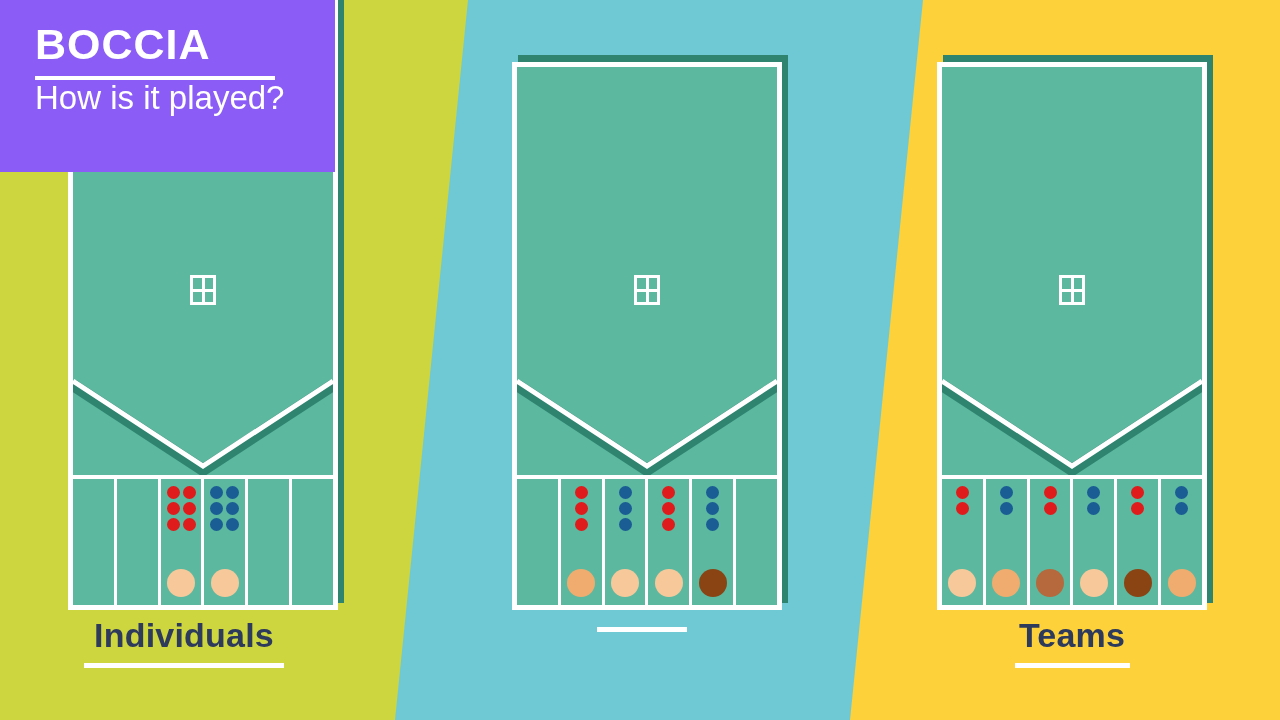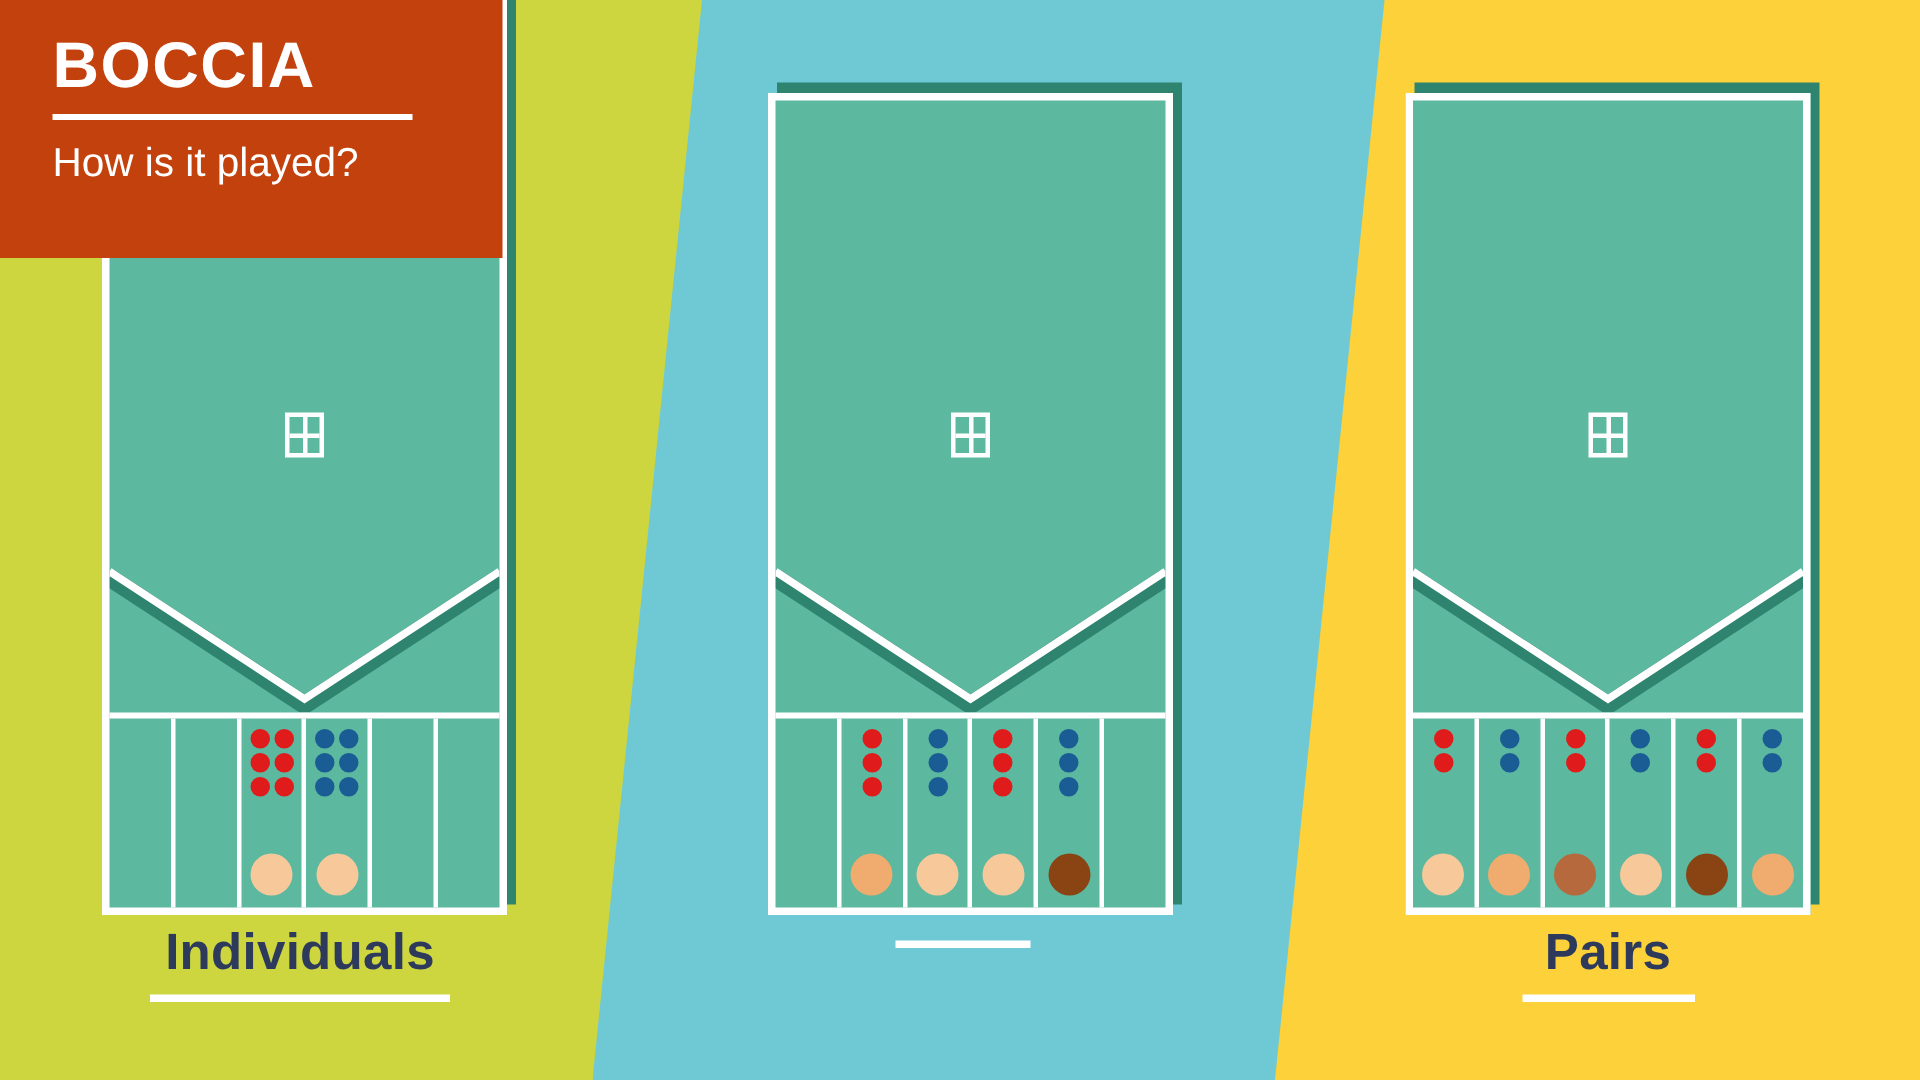--- a/index.html
+++ b/index.html
@@ -148,21 +148,21 @@
     height: 28px;
     border-radius: 50%;
   }
 
   
   .label-wrap {
     position: absolute;
     text-align: center;
     width: 300px;
   }
-  #label-individuals { left: 50px;  top: 618px; }
+  #label-individuals { left: 34px;  top: 618px; }
   #label-pairs       { left: 492px; top: 618px; }
   #label-teams       { left: 922px; top: 618px; }
   .label-text {
     font-size: 34px;
     font-weight: bold;
     color: #2E3A5C;
     letter-spacing: 0.2px;
     line-height: 1.05;
   }
   .label-rule {
@@ -174,41 +174,41 @@
   #label-pairs .label-rule { width: 90px; }
   #label-teams .label-rule { width: 115px; }
 
   
   #title-card {
     position: absolute;
     left: 0;
     top: 0;
     width: 335px;
     height: 172px;
-    background: #c2410c;
+    background: #8b5cf6;
     padding: 22px 30px 0 35px;
     box-sizing: border-box;
   }
   #title-main {
     color: #FFFFFF;
     font-size: 43px;
     font-weight: bold;
     letter-spacing: 1px;
     line-height: 1.05;
   }
   #title-rule {
     margin: 9px 0 0 0;
     width: 240px;
     height: 4px;
     background: #FFFFFF;
   }
   #title-sub {
-    margin-top: 14px;
+    margin-top: 0;
     color: #FFFFFF;
-    font-size: 27px;
+    font-size: 33px;
     font-weight: normal;
     line-height: 1.1;
   }
 </style>
 </head>
 <body>
 
 <div id="stage">
 
   <div class="panel" id="panel-green"></div>
@@ -371,21 +371,21 @@
             <div class="balls" style="max-width: 16px;">
               <div class="ball" style="background: rgb(26, 92, 148);"></div>
               <div class="ball" style="background: rgb(26, 92, 148);"></div>
             </div>
             <div class="jack" style="background: rgb(240, 172, 110);"></div>
           </div>
         </div>
     </div>
   </div>
   <div class="label-wrap" id="label-teams">
-    <div class="label-text">Pairs</div>
+    <div class="label-text">Teams</div>
     <div class="label-rule"></div>
   </div>
 
   <div id="title-card">
     <div id="title-main">BOCCIA</div>
     <div id="title-rule"></div>
     <div id="title-sub">How is it played?</div>
   </div>
 
 </div>

